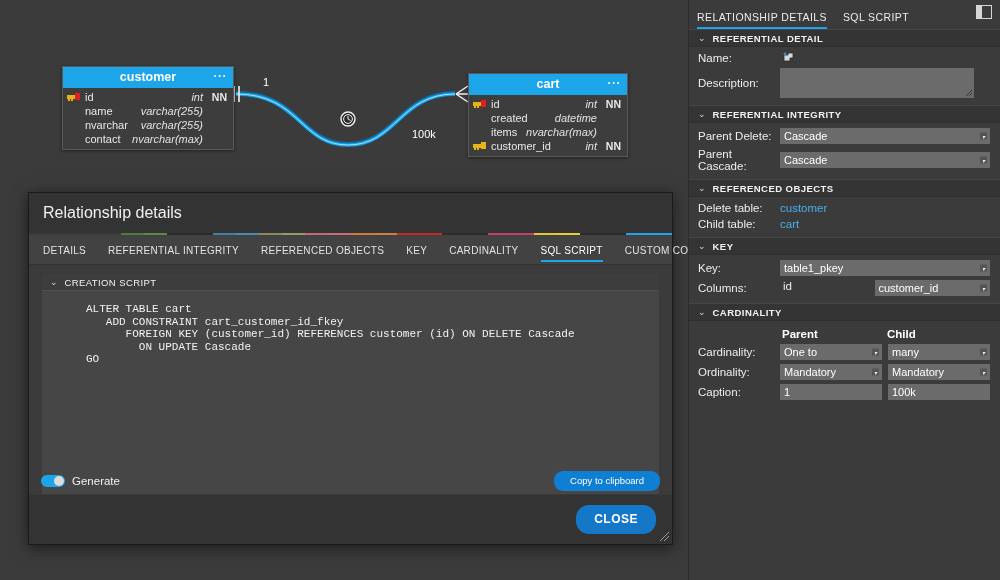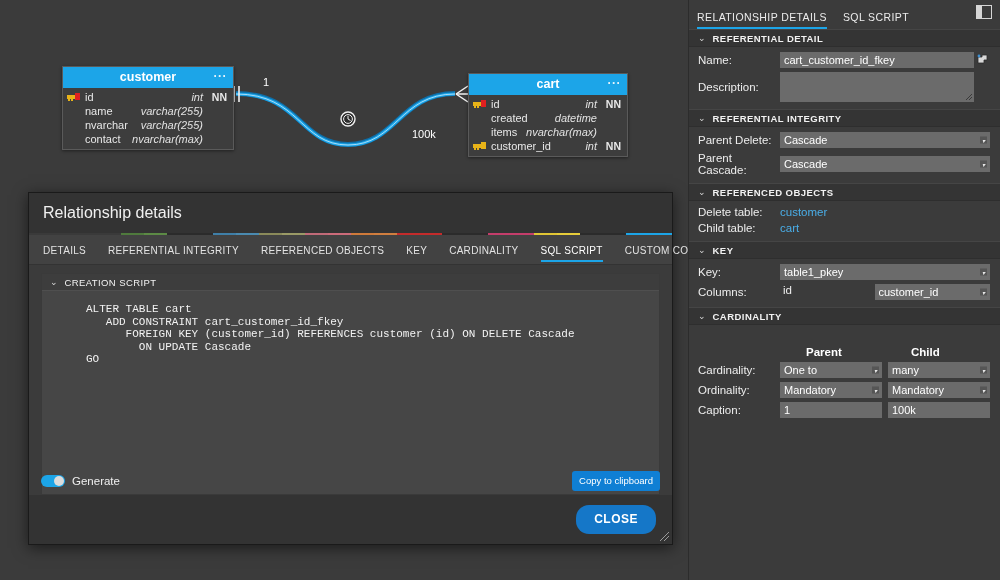--- a/index.html
+++ b/index.html
@@ -133,21 +133,21 @@
     background: #1ca5e8; position: relative; flex: 0 0 auto;
   }
   .toggle .knob {
     position: absolute; right: 1px; top: 1px;
     width: 10px; height: 10px; border-radius: 50%; background: #dcdcdc;
   }
   .gen-label { color: #f0f0f0; font-size: 11.5px; margin-left: 7px; }
   .btn-copy {
     margin-left: auto;
     background: #0f7fd4; color: #fff; font-size: 9.5px;
-    border: none; border-radius: 3px; padding: 4px 7px 5px;
+    border: none; border-radius: 9px; padding: 4px 16px 5px;
     font-family: "Liberation Sans", sans-serif;
   }
 
   .dlg-footer {
     height: 49px; background: #333333;
     display: flex; align-items: center; justify-content: flex-end;
     padding: 0 16px 0 0; position: relative;
   }
   .btn-close {
     background: #1577c8; color: #fff;
@@ -213,21 +213,21 @@
   }
   .textarea {
     flex: 1 1 auto; height: 30px; background: #6b6b6b;
     position: relative;
   }
   .ta-grip { position: absolute; right: 1px; bottom: 1px; width: 8px; height: 8px; }
   .name-ico { width: 16px; flex: 0 0 16px; display: flex; justify-content: center; }
   .link { color: #4aaee8; font-size: 11.5px; }
   .col2 { display: flex; gap: 6px; flex: 1 1 auto; }
   .col2 > * { flex: 1 1 0; min-width: 0; }
-  .hdr-row { display: flex; margin: 16px 0 4px; gap: 24px; }
+  .hdr-row { display: flex; margin: 2px 0 4px; }
   .hdr-row .spacer { width: 82px; flex: 0 0 82px; }
   .hdr-row .h {
     flex: 1 1 0; color: #ffffff; font-size: 11.5px; font-weight: bold;
     padding-left: 2px;
   }
   .hdr-row .h:first-of-type { margin-right: 6px; }
   .plain-val { flex: 1 1 0; color: #ededed; font-size: 11.5px; padding-left: 3px; }
 </style>
 </head>
 <body>
@@ -414,21 +414,20 @@
         </div>
     </div>
 
     <div class="insp-sec">
       <span class="caret">⌄</span>
       <span class="lbl">REFERENTIAL DETAIL</span>
     </div>
     <div class="insp-group">
       <div class="frow">
         <span class="flabel">Name:</span>
-        <span class="field">cart_customer_id_fkey</span>
         <span class="name-ico">
           <svg width="13" height="12" viewBox="0 0 13 12">
             <path d="M2,9 L2,3 L6,3 L6,1 L11,1 L11,6 L8,6 L8,9 Z" fill="#d8d8d8" stroke="#2b2b2b" stroke-width="0.8"></path>
             <circle cx="3" cy="2" r="1.4" fill="#3f8fd0"></circle>
           </svg>
         </span>
       </div>
       <div class="frow">
         <span class="flabel">Description:</span>
         <div class="textarea">

